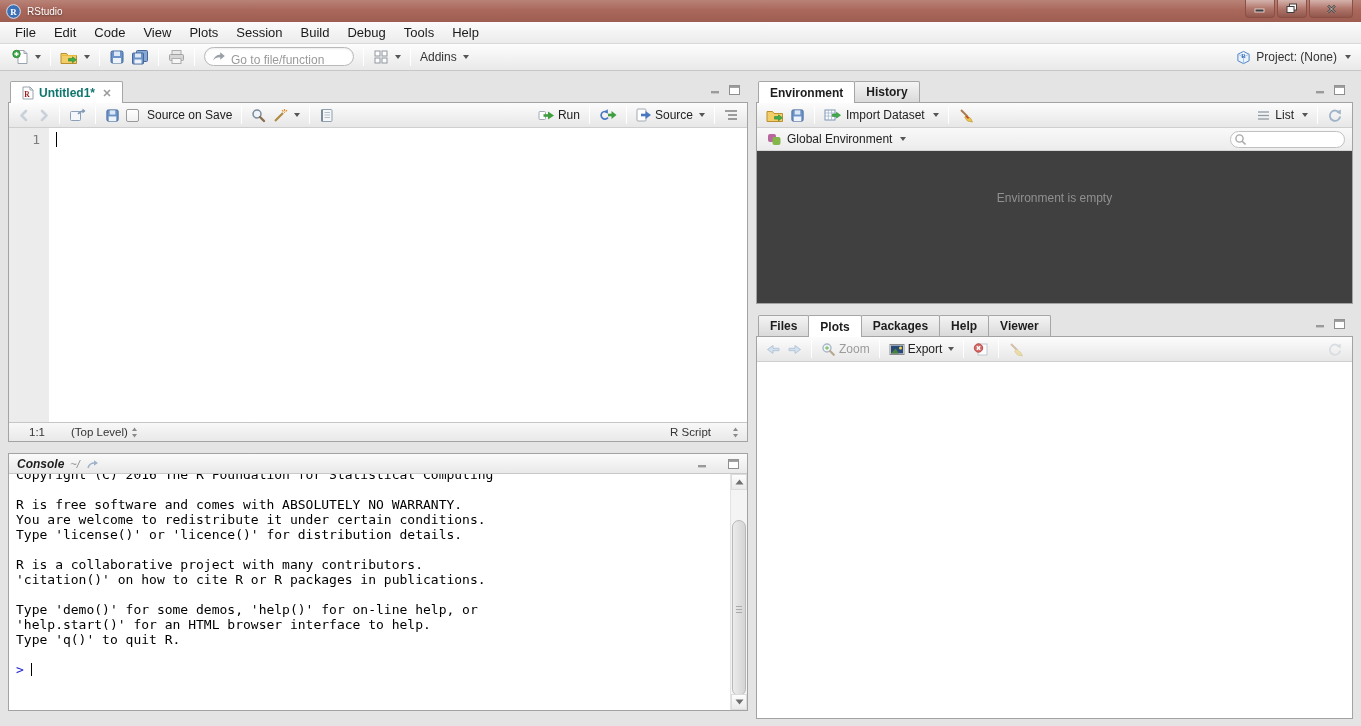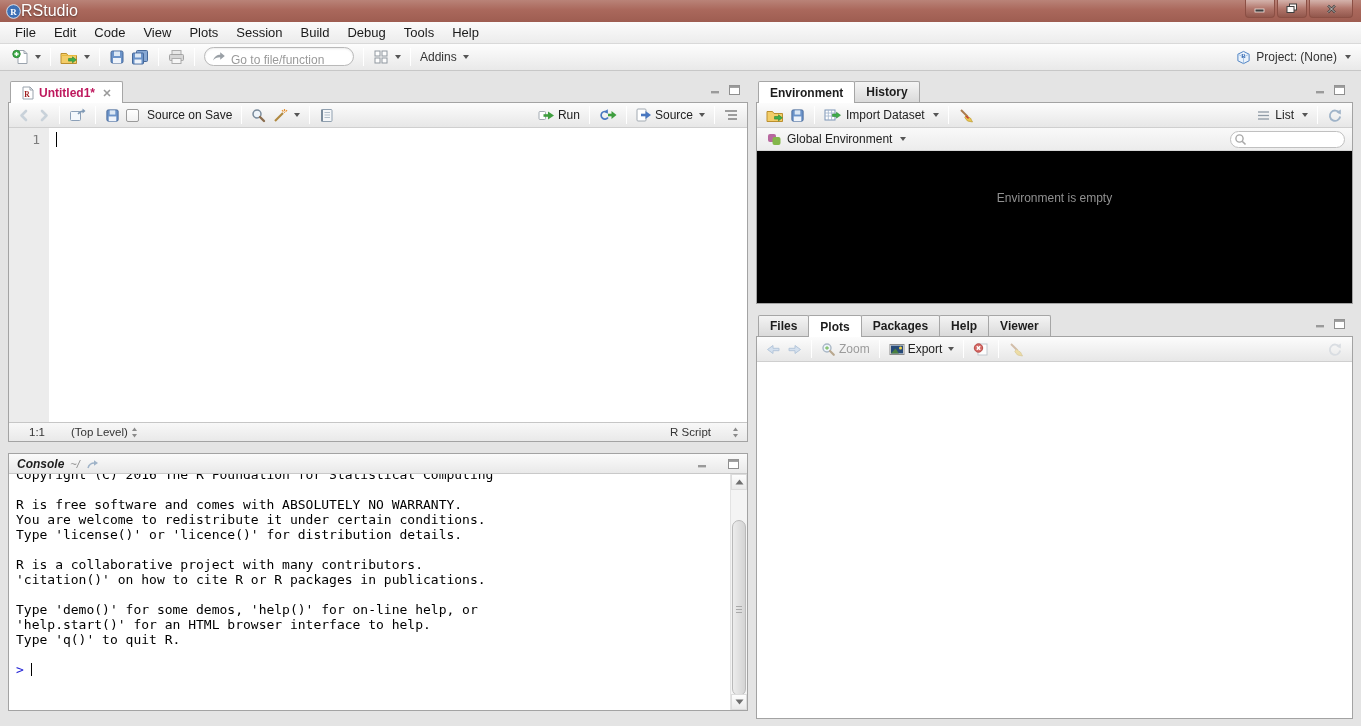--- a/index.html
+++ b/index.html
@@ -4,21 +4,21 @@
 <style>
   * { box-sizing: border-box; margin: 0; padding: 0; }
   html,body { width:1361px; height:726px; }
   body { font-family:"Liberation Sans", sans-serif; background:#777; }
   .app { position:relative; width:1361px; height:726px; background:#e4e4e4; overflow:hidden; }
 
   
   .titlebar { position:absolute; left:0; top:0; width:100%; height:22px;
     background:linear-gradient(#b98378 0%, #aa685c 45%, #9e5d51 100%);
     display:flex; align-items:center; padding-left:6px; }
-  .titlebar-title { color:#fff; font-size:16px; text-shadow:0 1px 2px rgba(0,0,0,.45); }
+  .titlebar-title { color:#fff; font-size:10px; margin-left:6px; text-shadow:0 1px 2px rgba(0,0,0,.45); }
   .win-controls { position:absolute; right:8px; top:0; display:flex; gap:2px; }
   .win-btn { width:30px; height:18px; border:1px solid #8b4f44; border-top:none; border-radius:0 0 4px 4px;
     background:linear-gradient(rgba(255,255,255,.38), rgba(255,255,255,.10) 45%, rgba(0,0,0,.10));
     display:flex; align-items:center; justify-content:center; }
   .win-btn.close { width:44px; }
 
   
   .menubar { position:absolute; left:0; top:22px; width:100%; height:22px;
     background:linear-gradient(#fbfbfb,#ececec); border-bottom:1px solid #d9d9d9;
     display:flex; align-items:center; padding-left:6px; font-size:13px; color:#1a1a1a; }
@@ -50,21 +50,21 @@
   .tab.active { background:#fff; height:22px; margin-bottom:-1px; z-index:3; }
   .pane-body { flex:1; background:#fff; border:1px solid #a3a3a3; display:flex; flex-direction:column; min-height:0; position:relative; }
   .pane-toolbar { height:25px; flex:none; background:linear-gradient(#fcfcfc,#e7e7e7); border-bottom:1px solid #cfcfcf;
     display:flex; align-items:center; padding:0 6px; font-size:12px; color:#222; }
   .pane-ctrls { position:absolute; right:8px; top:5px; display:flex; gap:8px; z-index:4; }
   .spacer { flex:1; }
   .disabled-label { color:#9b9b9b; }
 
   
   .source-pane { left:8px; top:9px; width:740px; height:362px; }
-  .tab-title-unsaved { color:#be185d; }
+  .tab-title-unsaved { color:#0f766e; }
   .tab-close { margin-left:3px; display:flex; }
   .editor { flex:1; display:flex; font-family:"DejaVu Sans Mono",monospace; font-size:13px; min-height:0; }
   .gutter { width:40px; background:#ececec; color:#7d7d7d; text-align:right; padding:4px 9px 0 0; }
   .editor-content { flex:1; padding-top:4px; position:relative; }
   .text-cursor { position:absolute; left:7px; top:4px; width:1px; height:15px; background:#000; }
   .statusbar { height:19px; flex:none; border-top:1px solid #c6c6c6; background:linear-gradient(#f8f8f8,#e9e9e9);
     display:flex; align-items:center; font-size:11.5px; color:#333; }
   .status-pos { margin-left:20px; }
   .status-scope { margin-left:26px; display:flex; align-items:center; gap:3px; }
   .status-type { margin-right:8px; display:flex; align-items:center; gap:21px; }
@@ -93,21 +93,21 @@
   .sb-btn.down { position:absolute; bottom:0; left:0; right:0; }
   .sb-thumb { position:absolute; left:1px; right:1px; top:46px; height:176px;
     background:linear-gradient(90deg,#ececec,#d4d4d4); border:1px solid #b9b9b9; border-radius:8px; }
   .sb-grip { position:absolute; left:3px; right:3px; top:50%; margin-top:-4px; }
   .sb-grip div { height:1px; background:#a9a9a9; margin:2px 0; }
 
   
   .env-pane { left:756px; top:9px; width:597px; height:224px; }
   .env-subrow { height:23px; flex:none; background:linear-gradient(#f9f9f9,#ececec); border-bottom:1px solid #d6d6d6;
     display:flex; align-items:center; padding:0 7px; font-size:12px; color:#222; }
-  .env-content { flex:1; background:#000000; text-align:center; padding-top:40px; font-size:12px; color:#909090; }
+  .env-content { flex:1; background:#404040; text-align:center; padding-top:40px; font-size:12px; color:#909090; }
   .search-box { position:relative; width:115px; height:17px; margin-left:auto; }
   .search-box .icon { position:absolute; left:4px; top:2px; }
   .search-input { width:115px; height:17px; border:1px solid #c0c0c0; border-radius:9px; background:#fff;
     padding:0 6px 0 20px; font-size:11px; outline:none; }
   .tb-label { margin:0 2px; }
 
   
   .files-pane { left:756px; top:243px; width:597px; height:405px; }
   .files-content { flex:1; background:#fff; }
 

